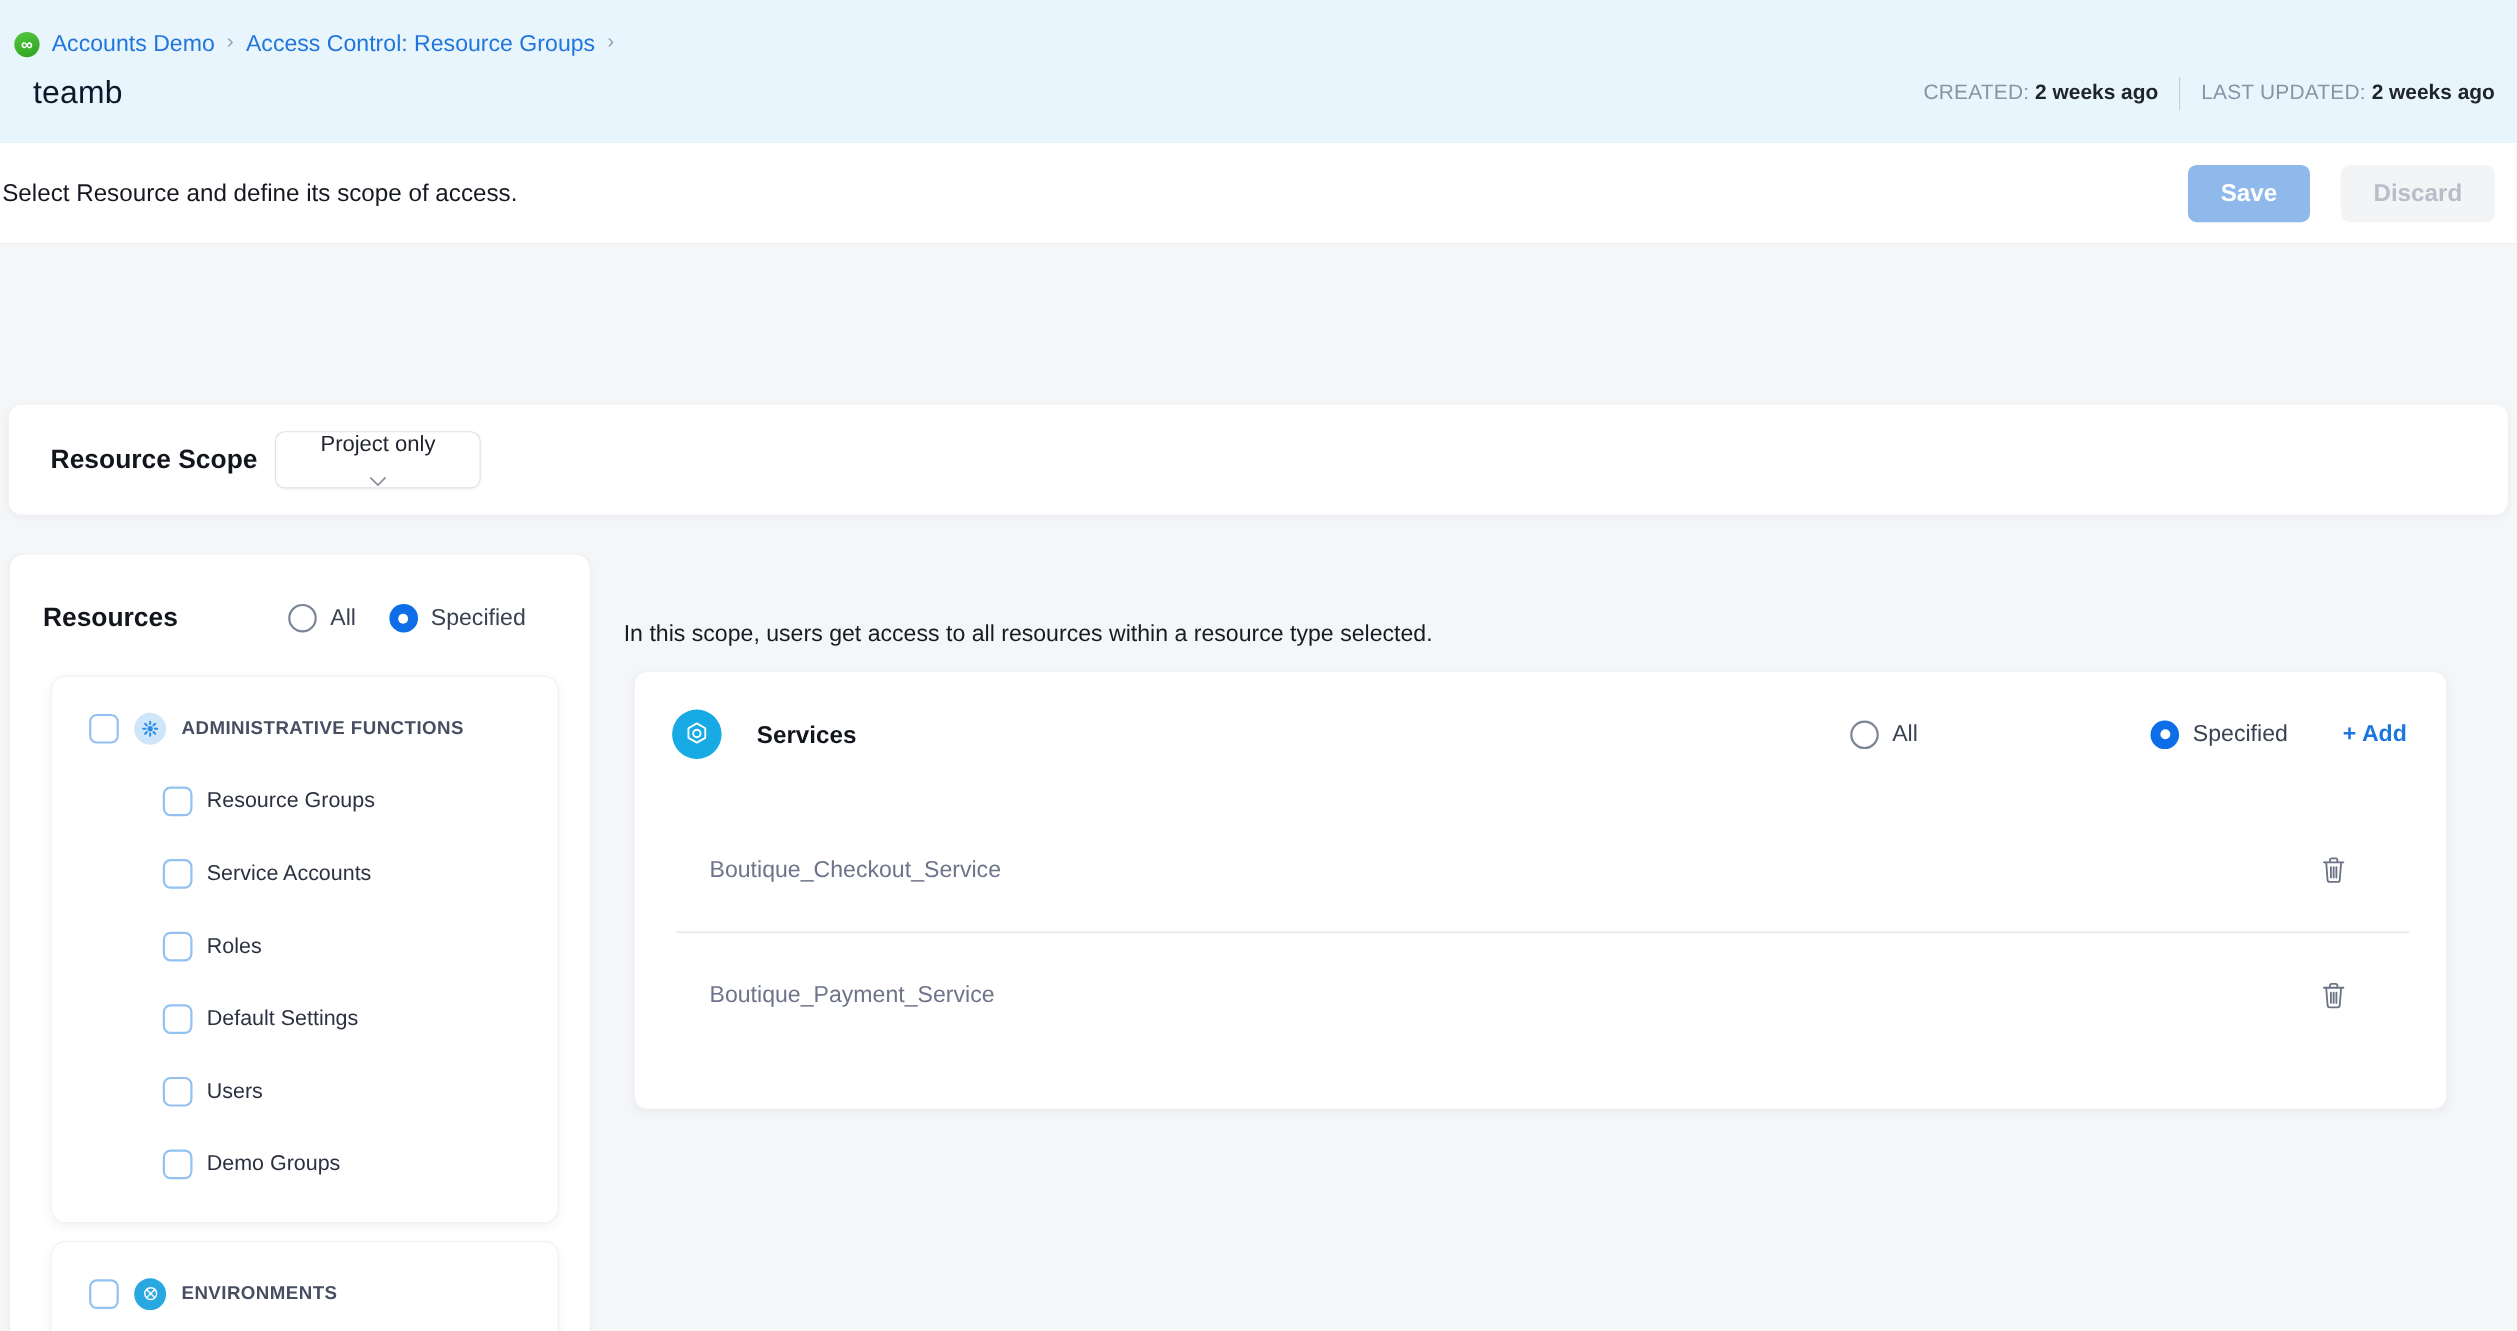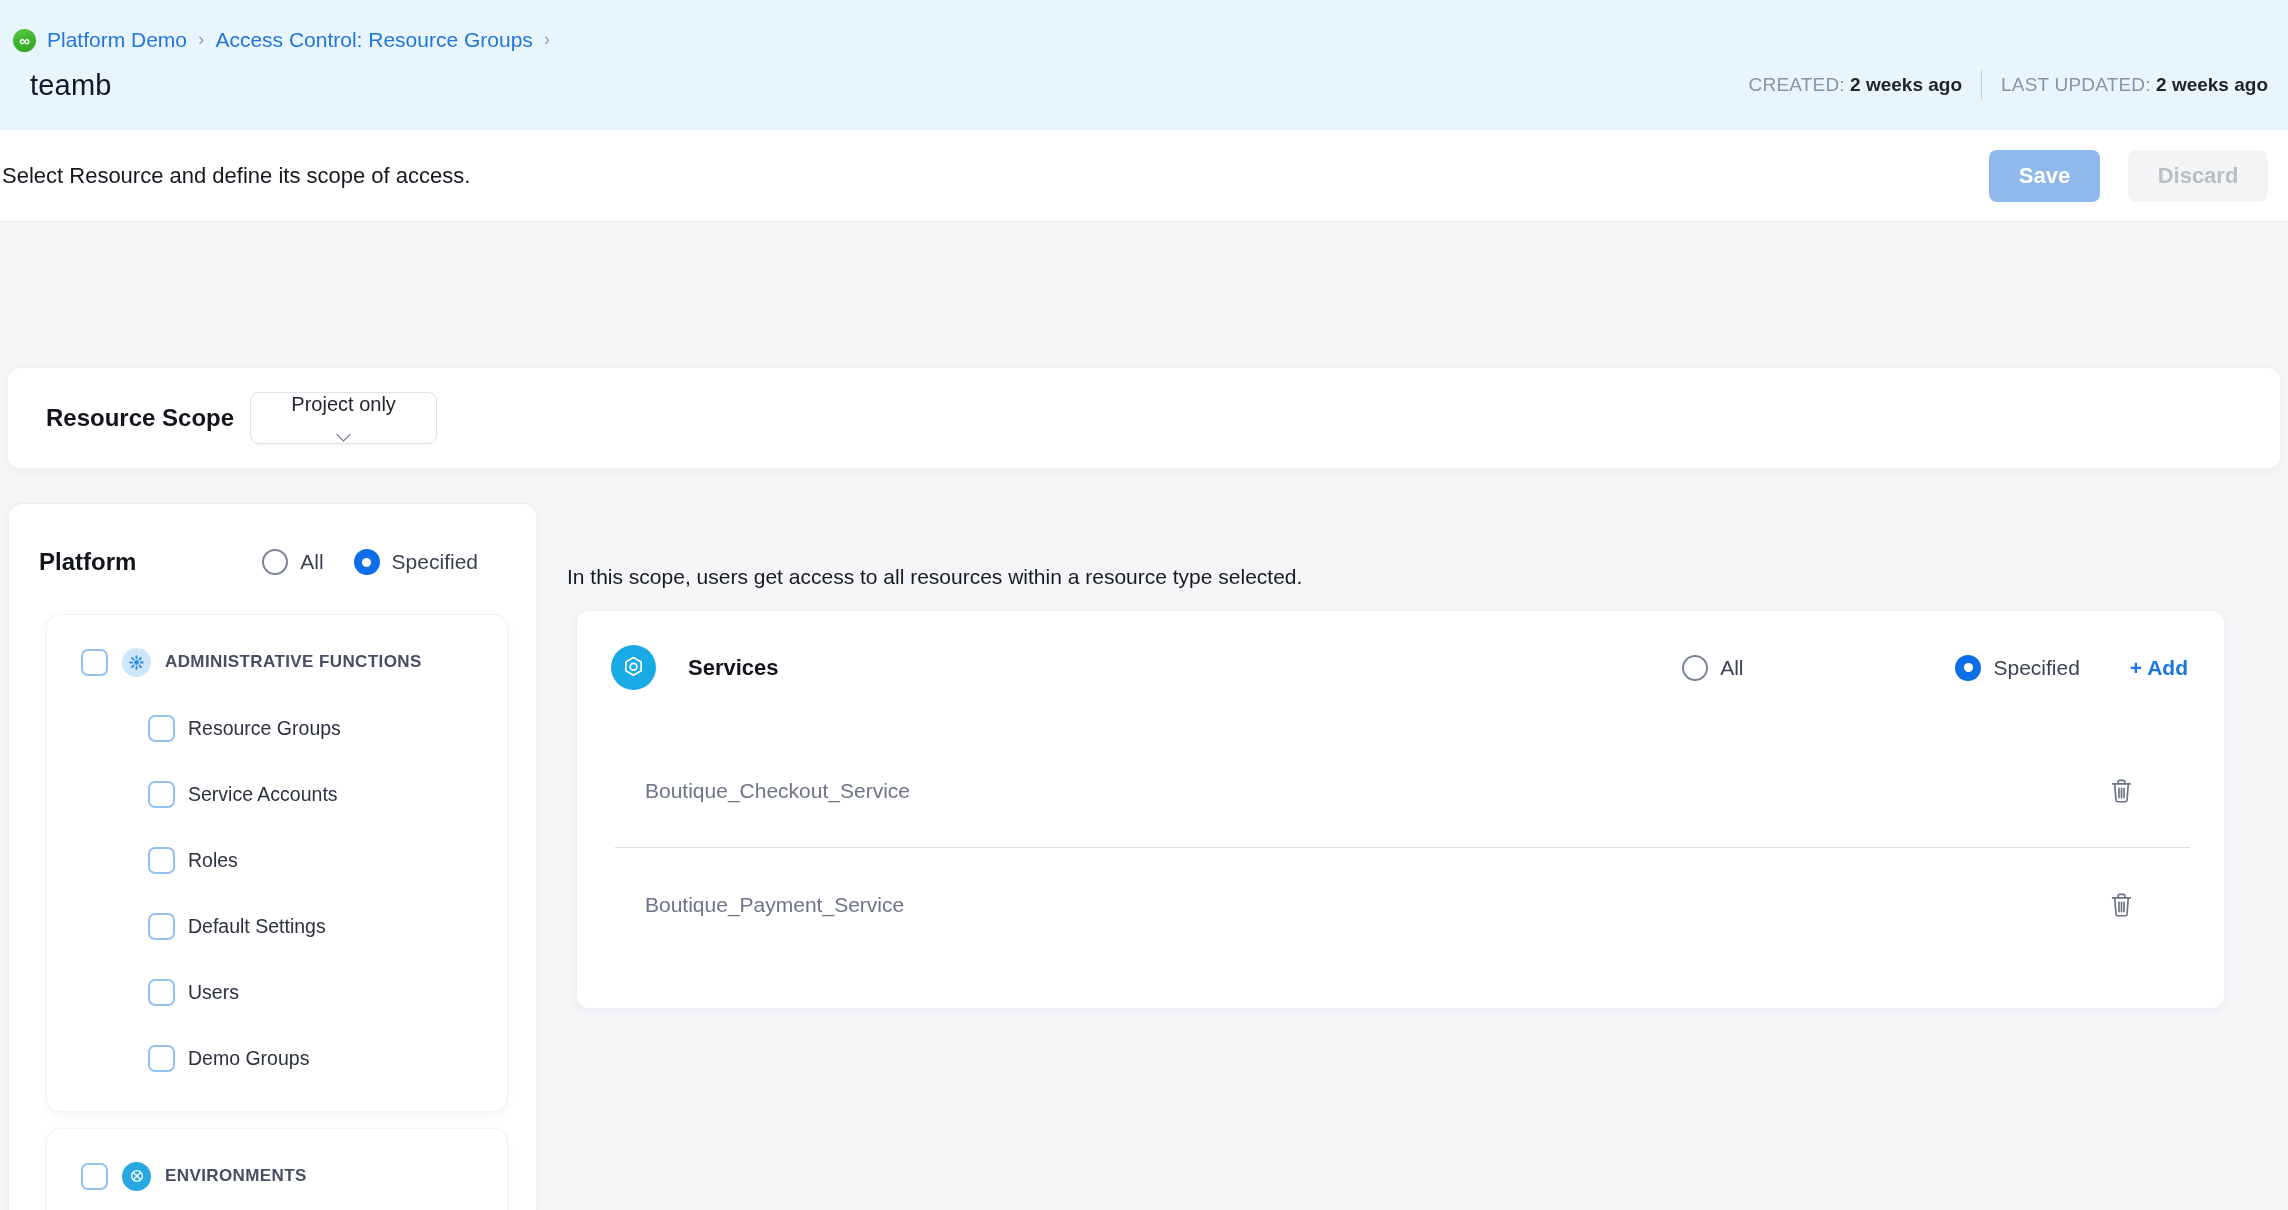--- a/index.html
+++ b/index.html
@@ -94,21 +94,21 @@
   .trash-btn { background:none; border:none; cursor:pointer; padding:4px; line-height:0; }
 </style>
 </head>
 <body>
 
 <div class="screen">
 
   <div class="top-header">
     <div class="breadcrumb">
       <span class="logo-badge">∞</span>
-      <a class="crumb-link">Platform Demo</a>
+      <a class="crumb-link">Accounts Demo</a>
       <span class="crumb-sep">›</span>
       <a class="crumb-link">Access Control: Resource Groups</a>
       <span class="crumb-sep">›</span>
     </div>
     <div class="title-row">
       <div class="page-title">teamb</div>
       <div class="meta">
         <div class="meta-item">
           <span class="meta-label">CREATED:</span>
           <span class="meta-value">2 weeks ago</span>
@@ -137,21 +137,21 @@
       <div class="scope-select">
         <span class="scope-select-value">Project only</span>
         <span class="chev-down"></span>
       </div>
     </div>
 
     <div class="columns">
 
       <div class="left-panel">
         <div class="panel-head">
-          <span class="panel-title">Platform</span>
+          <span class="panel-title">Resources</span>
           <div class="radio-group">
             <div class="radio-ctl">
               <span class="radio-dot"></span>
               <span class="radio-label">All</span>
             </div>
             <div class="radio-ctl">
               <span class="radio-dot checked"></span>
               <span class="radio-label">Specified</span>
             </div>
           </div>

